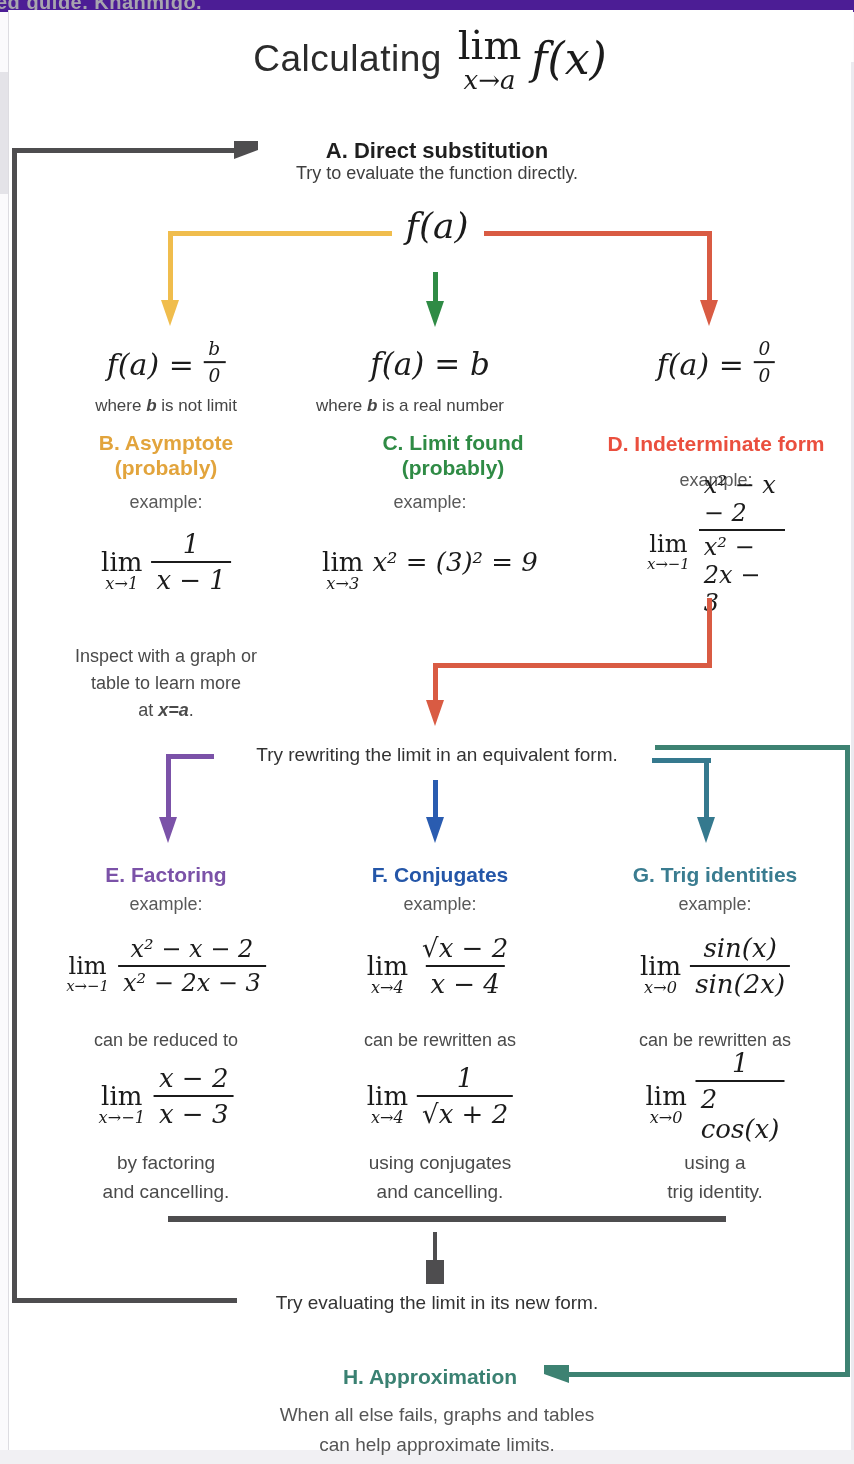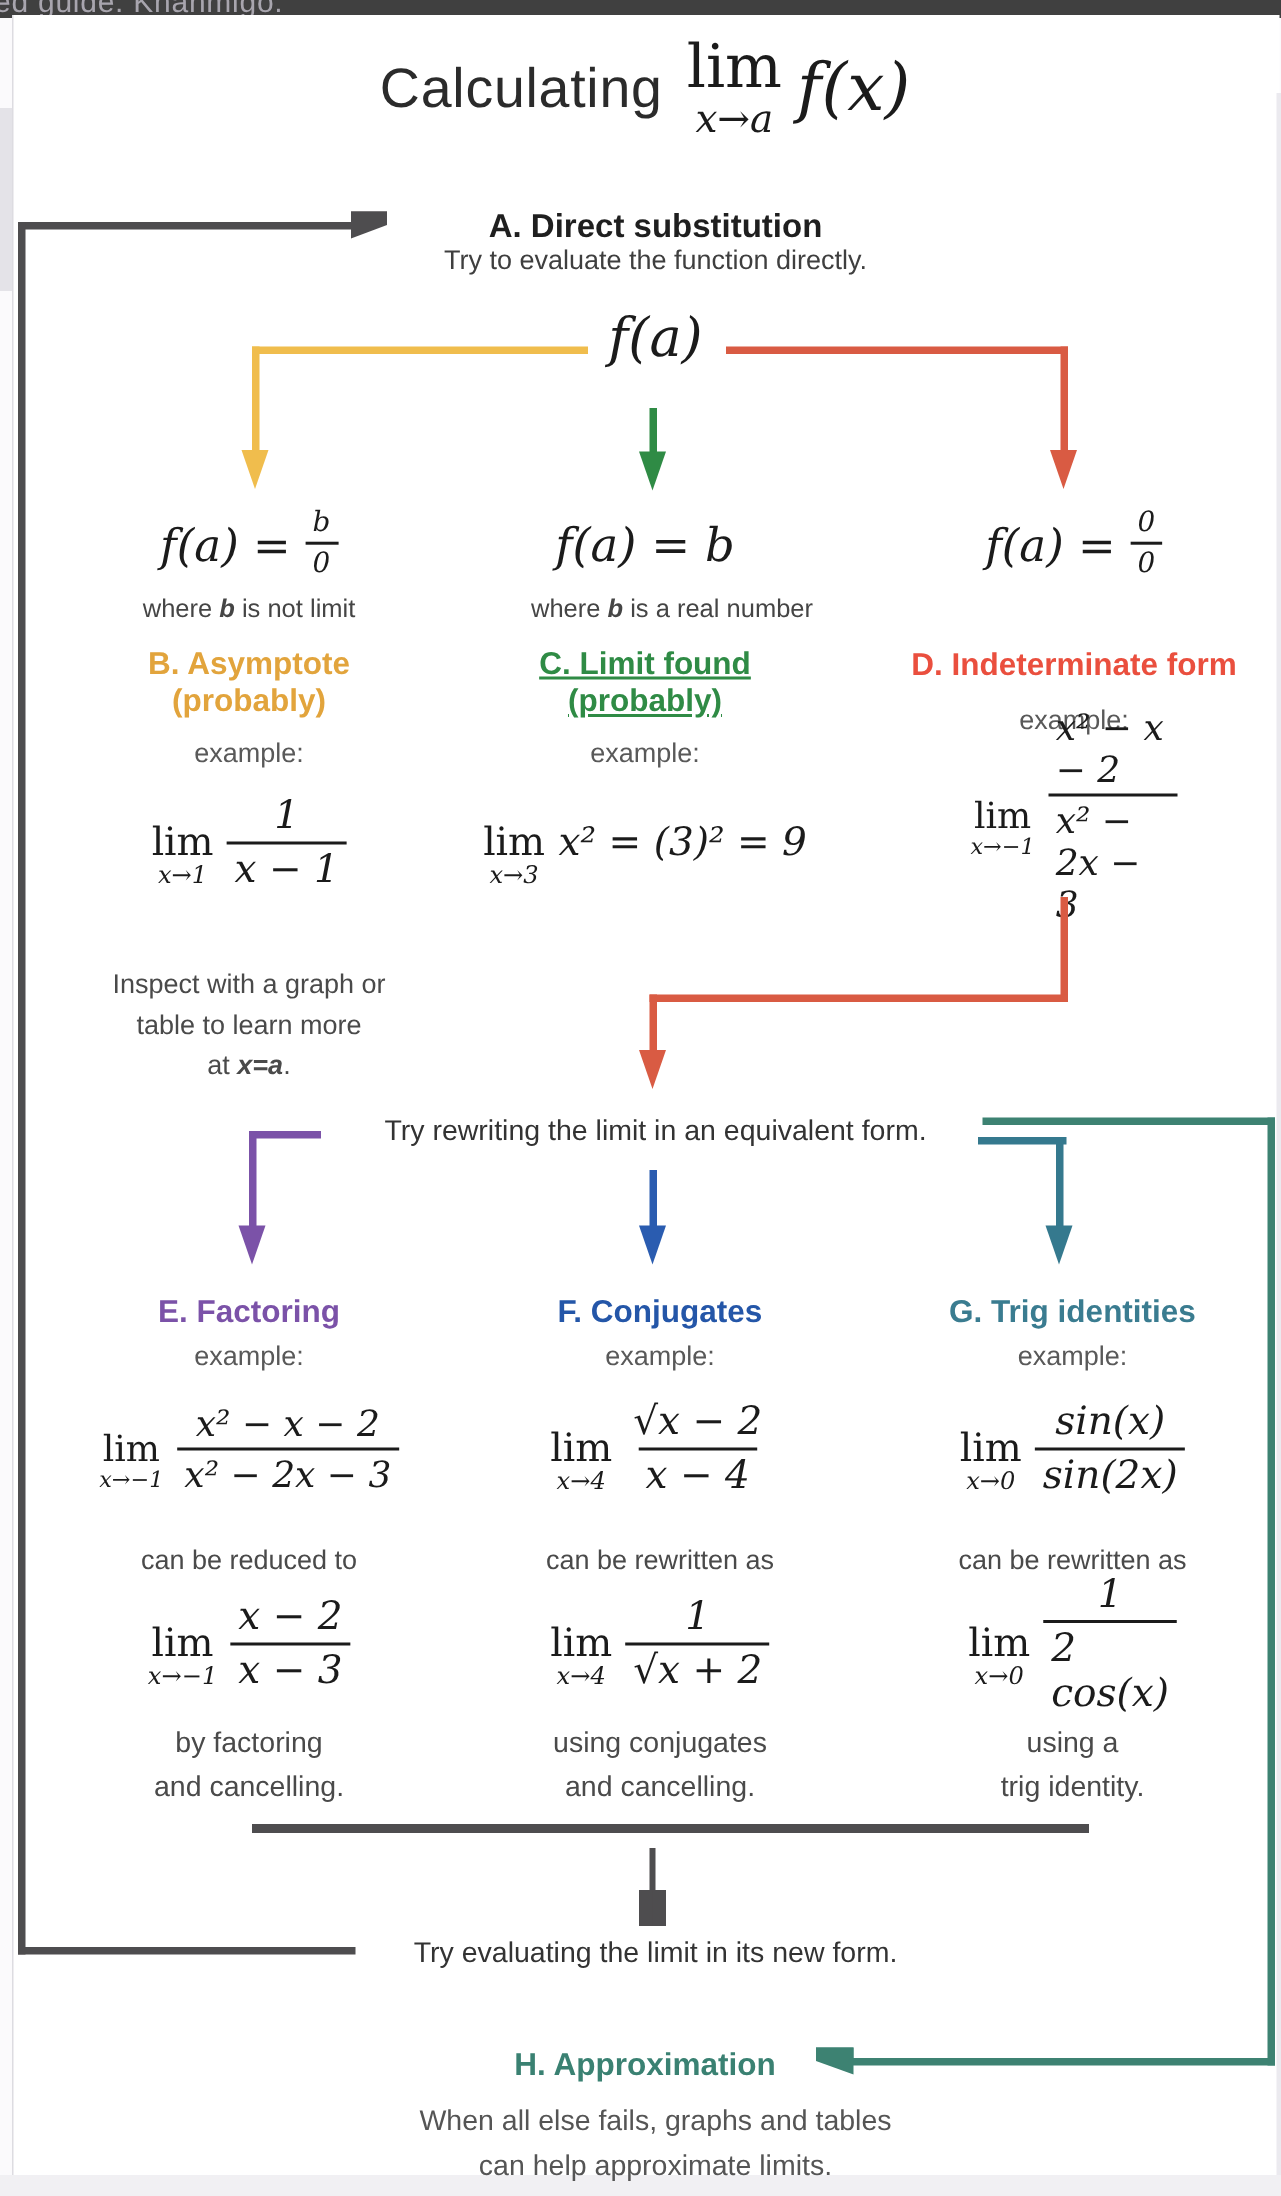--- a/index.html
+++ b/index.html
@@ -1,19 +1,19 @@
 <!DOCTYPE html>
 <html><head>
 <meta charset="utf-8">
 <style>
   html,body{margin:0;padding:0;background:#fbfafc;}
   .canvas{position:relative;width:854px;height:1464px;overflow:hidden;background:#fbfafc;
           font-family:"Liberation Sans",sans-serif;}
   
-  .topbar{position:absolute;left:0;top:0;width:854px;height:12px;background:#404040;overflow:hidden;}
+  .topbar{position:absolute;left:0;top:0;width:854px;height:12px;background:#4c1d95;overflow:hidden;font-weight:bold;}
   .topbar span{position:absolute;left:-4px;top:-9px;font-size:20px;color:#a8a5ae;white-space:nowrap;letter-spacing:.5px;}
   .card{position:absolute;left:8px;top:10px;width:844px;height:1440px;background:#ffffff;border-left:1px solid #dddce1;}
   .leftblock{position:absolute;left:0;top:72px;width:8px;height:122px;background:#e4e3e8;}
   .rightedge{position:absolute;left:851px;top:62px;width:3px;height:1388px;background:#ebeaef;}
   .bottombar{position:absolute;left:0;top:1450px;width:854px;height:14px;background:#f1f0f3;}
 
   
   .lbl{position:absolute;transform:translateX(-50%);text-align:center;white-space:nowrap;color:#333;}
   .multiline{white-space:normal;}
   
@@ -115,27 +115,27 @@
   </div>
   <div class="formula math" style="left:716px;top:336px;height:56px;font-size:30px;">
     <span>f(a) =</span>&nbsp;
     <span class="frac small">
       <span class="num">0</span>
       <span class="den">0</span>
     </span>
   </div>
 
   <div class="lbl note" style="left:166px;top:396px;"><span>where </span><span class="bi">b</span><span> is not limit</span></div>
-  <div class="lbl note" style="left:448px;top:396px;text-align:center;"><span>where </span><span class="bi">b</span><span> is a real number</span></div>
+  <div class="lbl note" style="left:410px;top:396px;text-align:center;"><span>where </span><span class="bi">b</span><span> is a real number</span></div>
 
   <div class="lbl head t-yellow" style="left:166px;top:430px;">
     <div>B. Asymptote</div>
     <div>(probably)</div>
   </div>
-  <div class="lbl head t-green" style="left:430px;top:430px;text-decoration:underline;">
+  <div class="lbl head t-green" style="left:453px;top:430px;">
     <div>C. Limit found</div>
     <div>(probably)</div>
   </div>
   <div class="lbl head t-red" style="left:716px;top:431px;">
     <div>D. Indeterminate form</div>
   </div>
 
   <div class="lbl gray" style="left:166px;top:492px;">example:</div>
   <div class="lbl gray" style="left:430px;top:492px;">example:</div>
   <div class="lbl gray" style="left:716px;top:470px;">example:</div>

